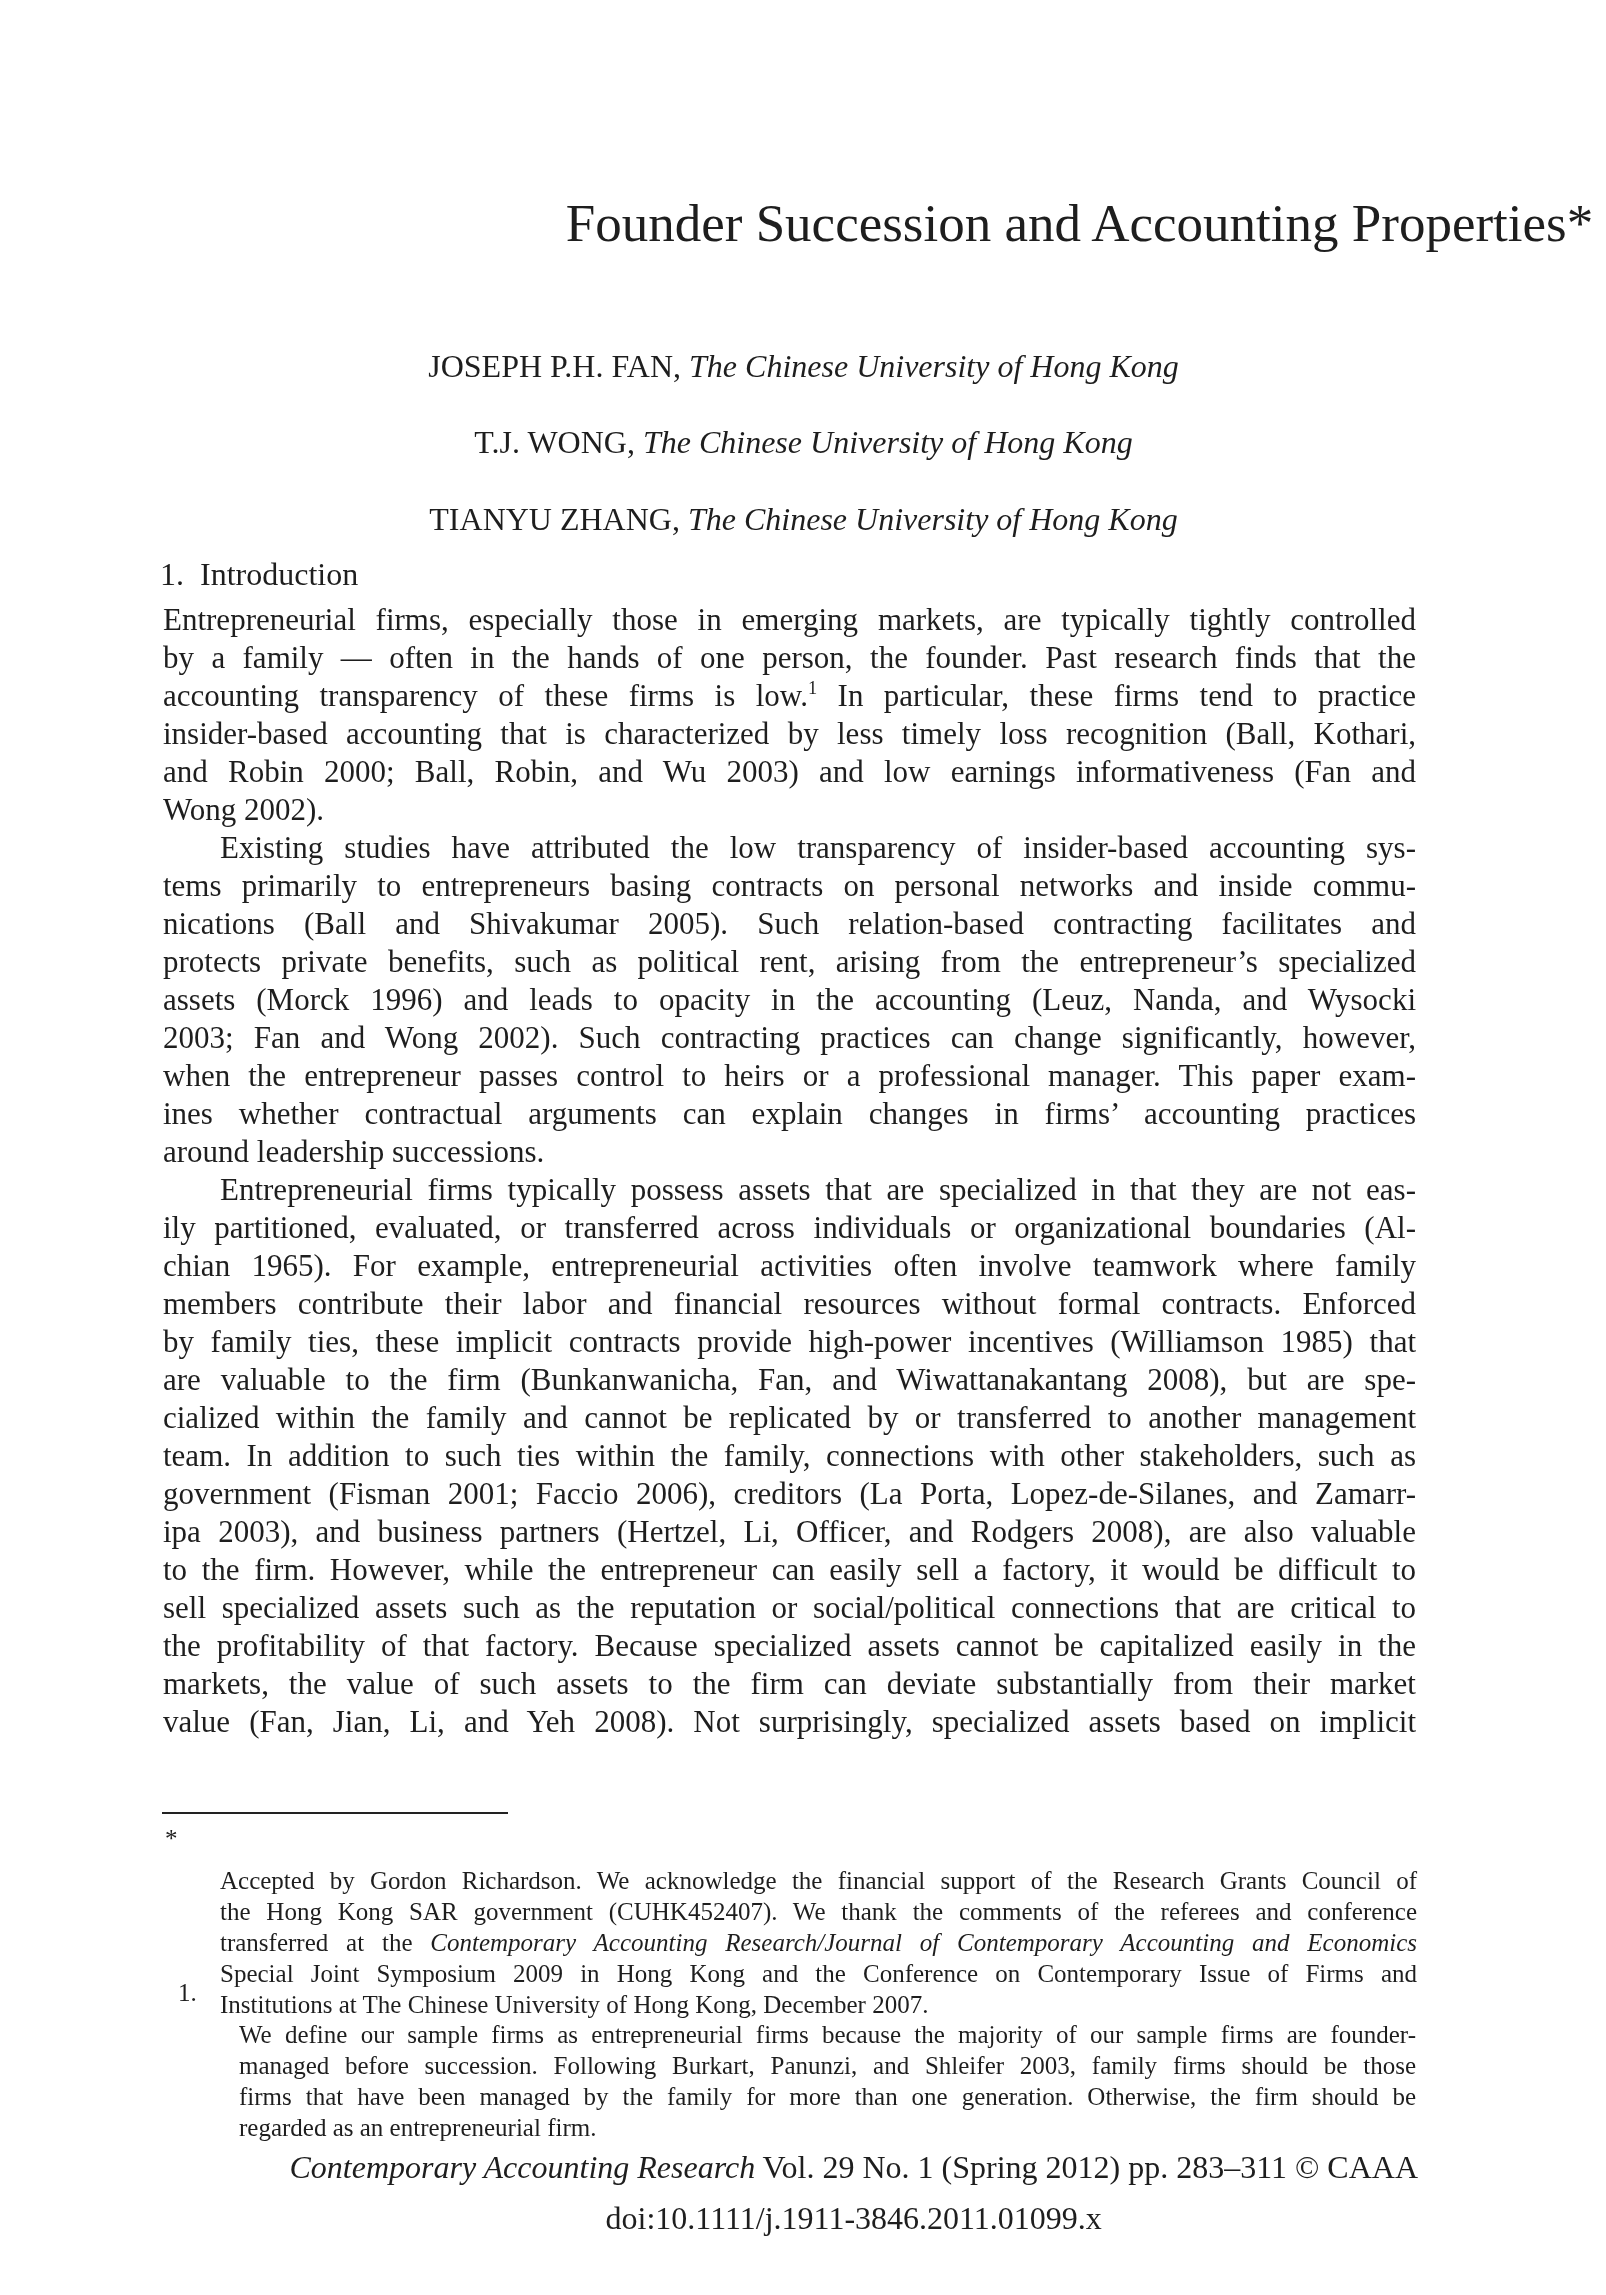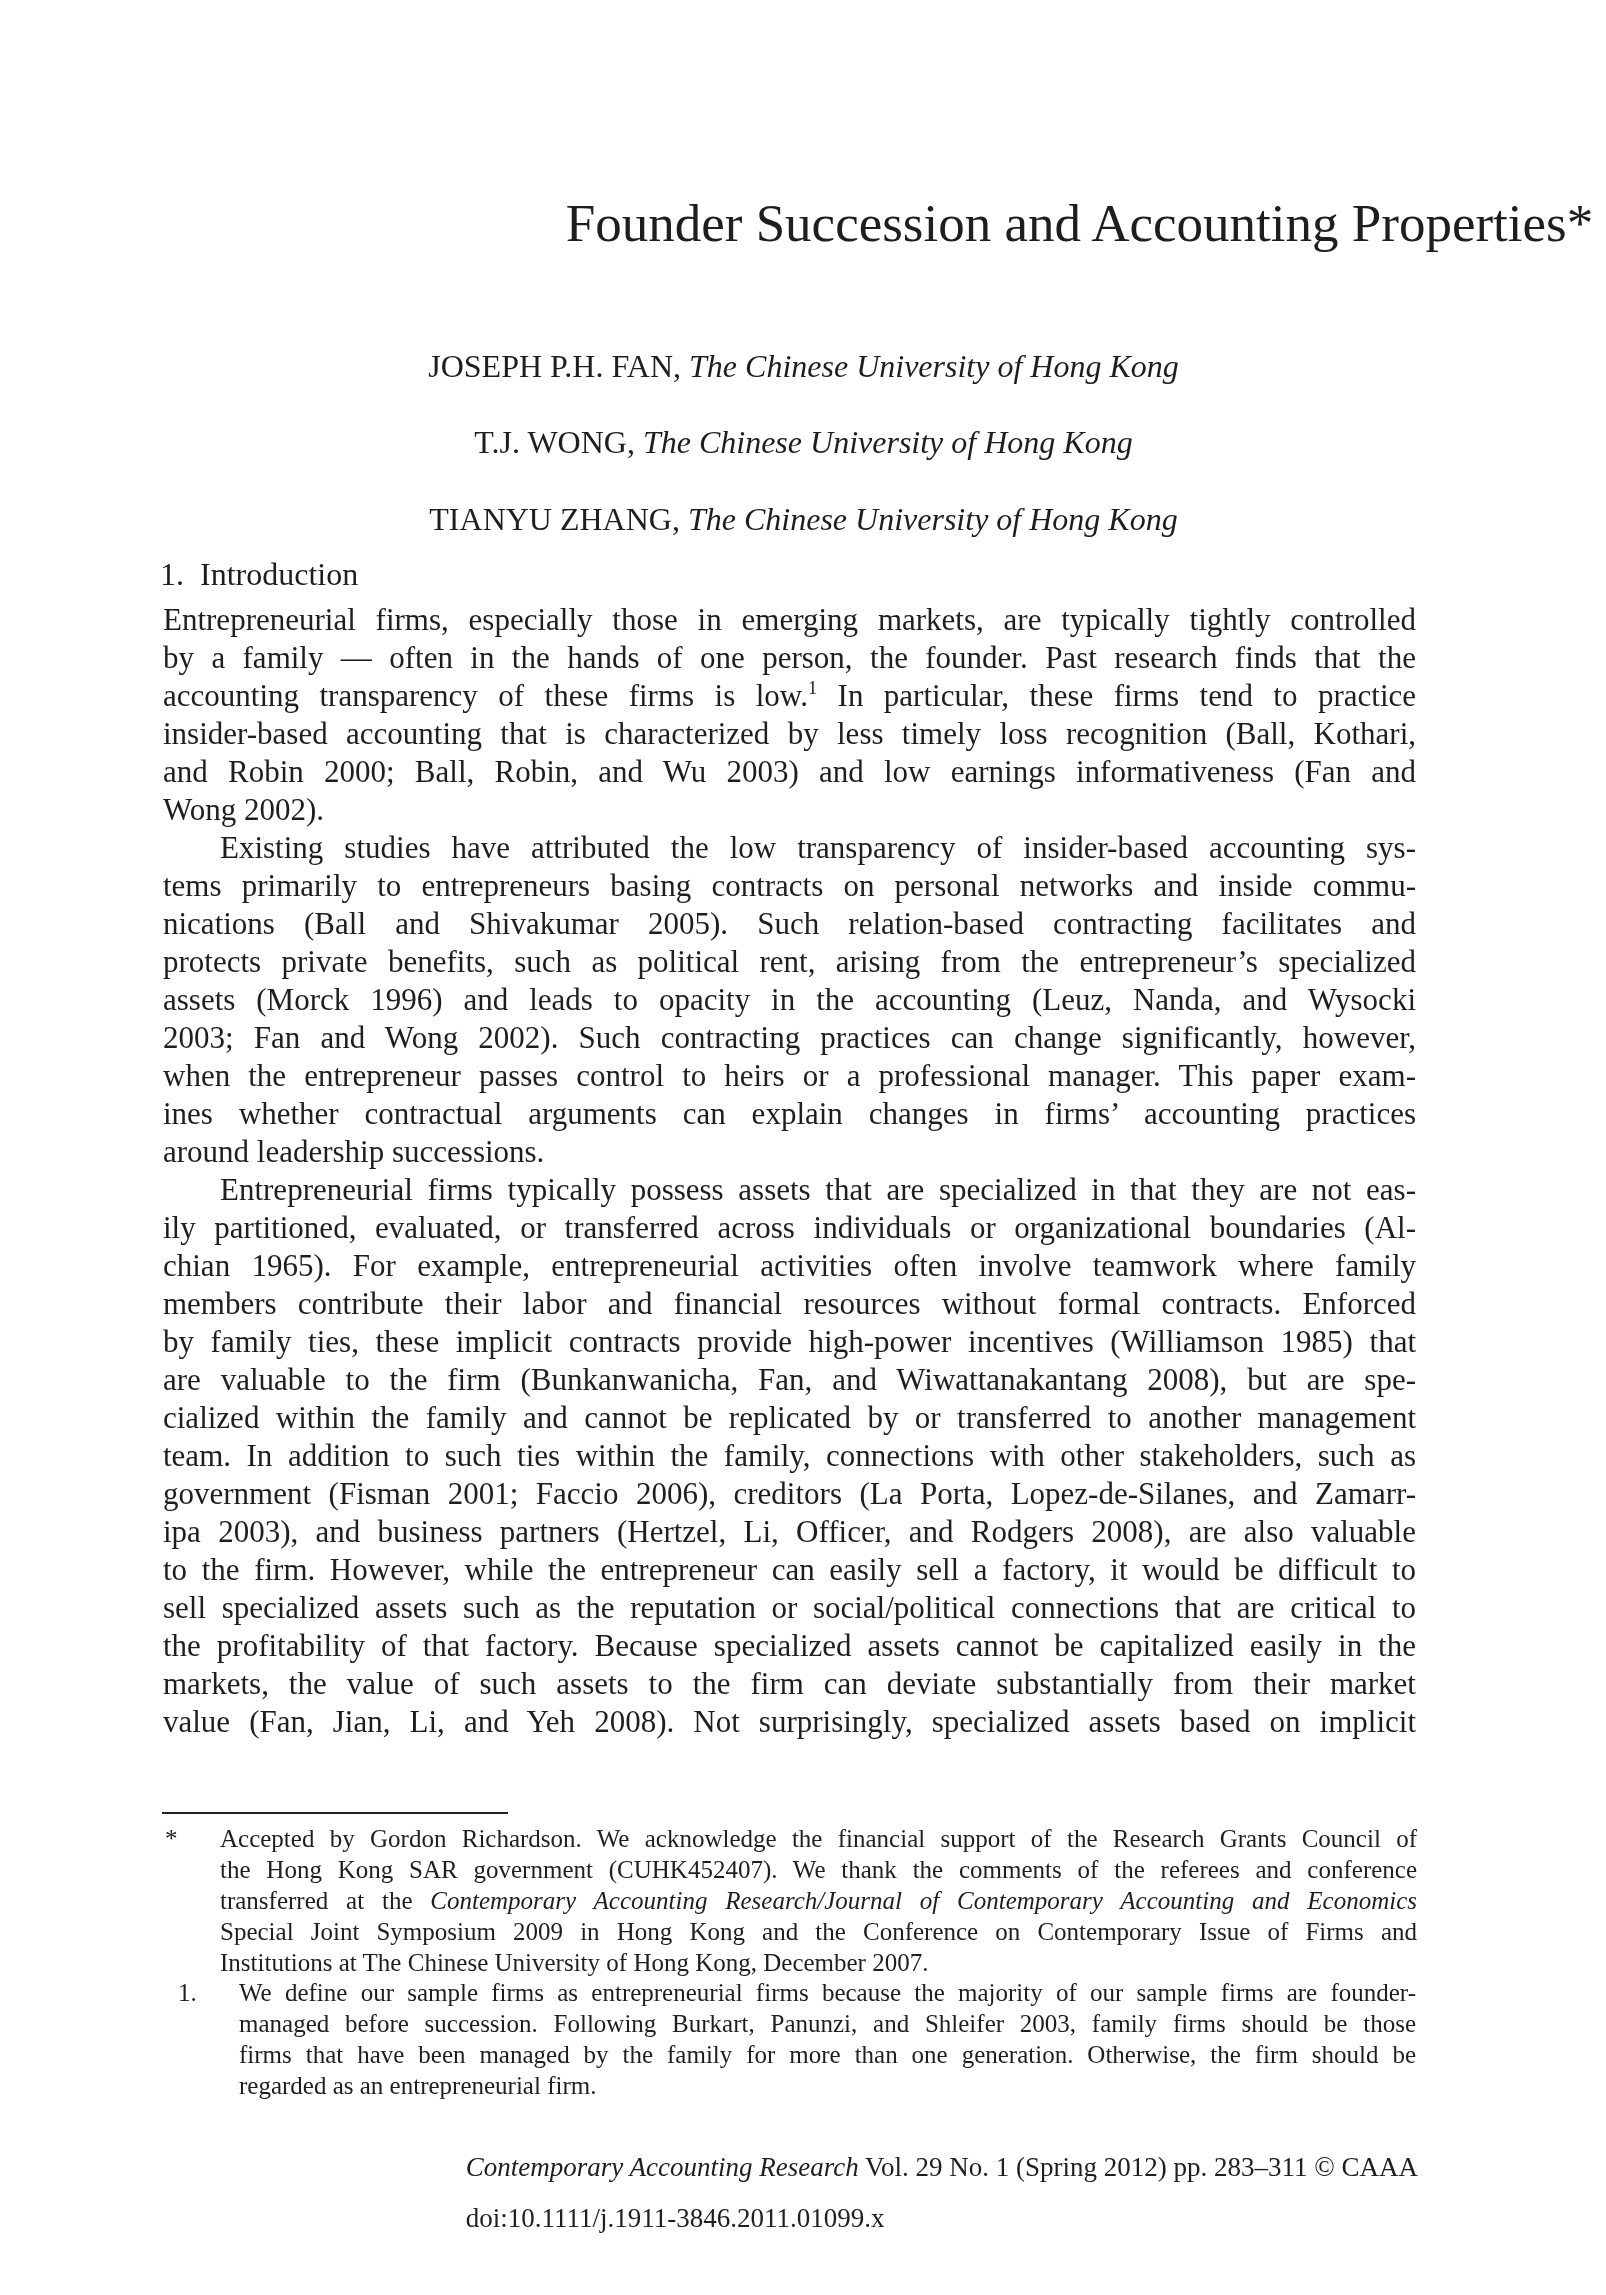--- a/index.html
+++ b/index.html
@@ -12,24 +12,24 @@
   .author .aff { font-style: italic; }
   .heading { left: 160px; top: 556px; font-size: 32px; font-weight: normal; line-height: 37px; }
   .body { left: 163px; top: 601px; width: 1253px; font-size: 31px; }
   .line { height: 38px; line-height: 38px; white-space: nowrap; text-align: justify; text-align-last: justify; }
   .line.last { text-align: left; text-align-last: left; }
   .line.indent { padding-left: 57px; }
   sup { font-size: 18.4px; line-height: 0; vertical-align: 12.2px; }
   .rule { left: 162px; top: 1812px; width: 346px; height: 1.5px; background: #222; }
   .fn { font-size: 25px; }
   .fn-label { position: absolute; }
-  .fn-text { position: absolute; }
+  .fn-text { position: absolute; margin-top: 42px; }
   .fn-line { height: 31px; line-height: 31px; white-space: nowrap; text-align: justify; text-align-last: justify; }
   .fn-line.last { text-align: left; text-align-last: left; }
-  .journal { right: 189px; top: 2142px; font-size: 27px; line-height: 51px; text-align: left; white-space: nowrap; }
+  .journal { right: 189px; top: 2142px; font-size: 32px; line-height: 51px; text-align: center; white-space: nowrap; }
   .journal .jname { font-style: italic; }
   i, .it { font-style: italic; }
 </style>
 </head>
 <body>
 
 <div class="abs title">
   <span class="t">Founder Succession and Accounting Properties*</span>
 </div>
 

